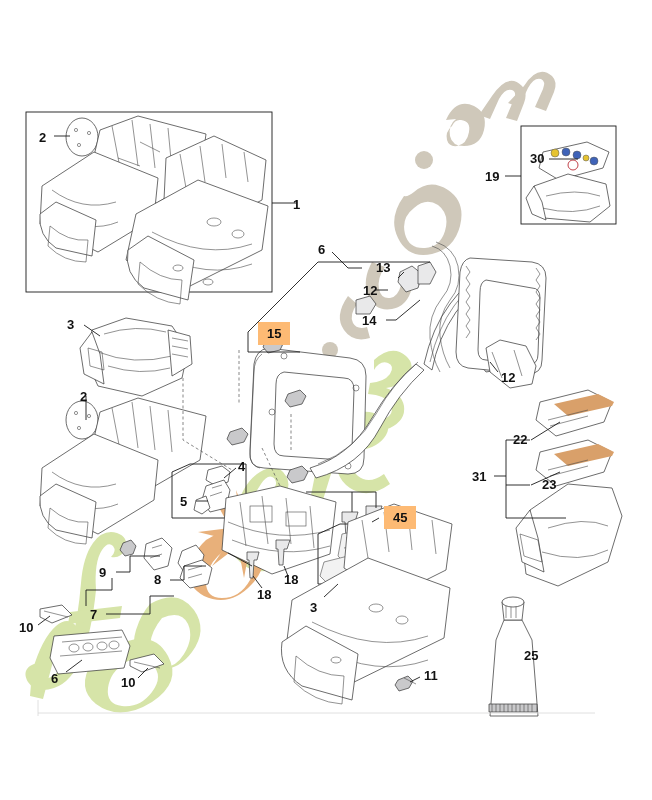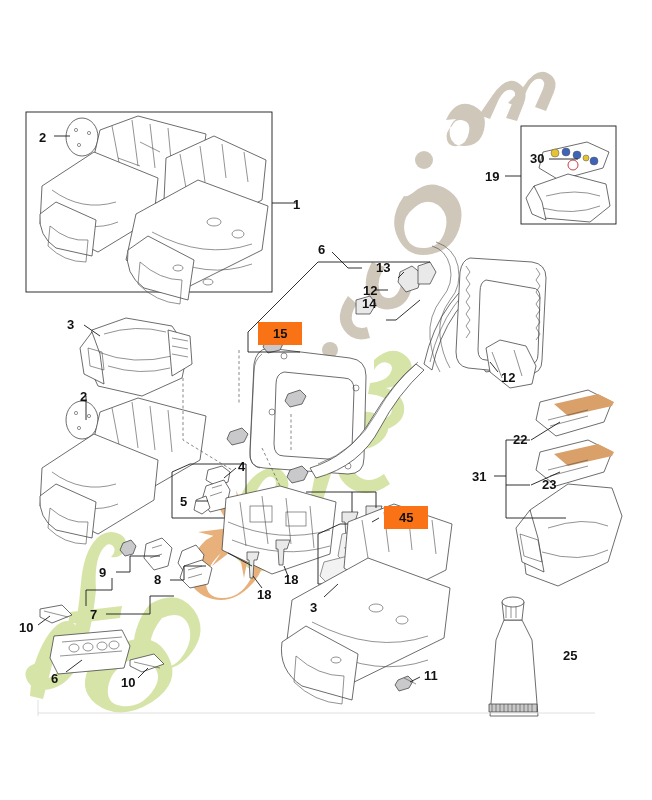--- a/index.html
+++ b/index.html
@@ -5,21 +5,21 @@
   html,body{margin:0;padding:0;background:#ffffff;}
   body{width:652px;height:800px;position:relative;overflow:hidden;
        font-family:"Liberation Sans",sans-serif;}
   #stage{position:absolute;inset:0;width:652px;height:800px;}
   svg{position:absolute;left:0;top:0;}
   #wm{z-index:1;}
   #art{z-index:2;}
   #labels{z-index:3;}
   .lbl{position:absolute;z-index:4;font-weight:bold;font-size:13px;color:#111;
        line-height:1;white-space:nowrap;}
-  .lbl.hl{background:#f97316;padding:5px 15px;font-size:13px;}
+  .lbl.hl{background:#fdba74;padding:5px 9px;font-size:13px;}
   .ln{stroke:#1a1a1a;stroke-width:0.9;fill:none;}
   .box{stroke:#1a1a1a;stroke-width:0.9;fill:none;}
   .part{stroke:#3c3c3c;stroke-width:0.75;fill:#ffffff;}
   .partl{stroke:#4a4a4a;stroke-width:0.6;fill:none;}
   .shade{fill:#f2f2f2;stroke:#4a4a4a;stroke-width:0.6;}
   .metal{fill:#e9e9ea;stroke:#343434;stroke-width:0.7;}
   .metald{fill:#c9c9cb;stroke:#343434;stroke-width:0.7;}
   .dash{stroke:#555;stroke-width:0.7;fill:none;stroke-dasharray:3 2.5;}
   .hairline{stroke:#d8d8d8;stroke-width:0.8;fill:none;}
 </style>
@@ -348,27 +348,27 @@
   <div class="lbl" style="left:51px;top:672px">6</div>
   <div class="lbl" style="left:90px;top:608px">7</div>
   <div class="lbl" style="left:154px;top:573px">8</div>
   <div class="lbl" style="left:99px;top:566px">9</div>
   <div class="lbl" style="left:19px;top:621px">10</div>
   <div class="lbl" style="left:121px;top:676px">10</div>
   <div class="lbl" style="left:318px;top:243px">6</div>
   <div class="lbl" style="left:363px;top:284px">12</div>
   <div class="lbl" style="left:501px;top:371px">12</div>
   <div class="lbl" style="left:376px;top:261px">13</div>
-  <div class="lbl" style="left:362px;top:297px">14</div>
+  <div class="lbl" style="left:362px;top:314px">14</div>
   <div class="lbl hl" style="left:258px;top:322px">15</div>
   <div class="lbl" style="left:424px;top:669px">11</div>
   <div class="lbl" style="left:67px;top:318px">3</div>
   <div class="lbl" style="left:257px;top:588px">18</div>
   <div class="lbl" style="left:284px;top:573px">18</div>
   <div class="lbl" style="left:485px;top:170px">19</div>
   <div class="lbl" style="left:530px;top:152px">30</div>
   <div class="lbl" style="left:472px;top:470px">31</div>
   <div class="lbl" style="left:513px;top:433px">22</div>
   <div class="lbl" style="left:542px;top:478px">23</div>
   <div class="lbl hl" style="left:384px;top:506px">45</div>
-  <div class="lbl" style="left:563px;top:649px">25</div>
+  <div class="lbl" style="left:524px;top:649px">25</div>
 
 </div>
 
 </body></html>

